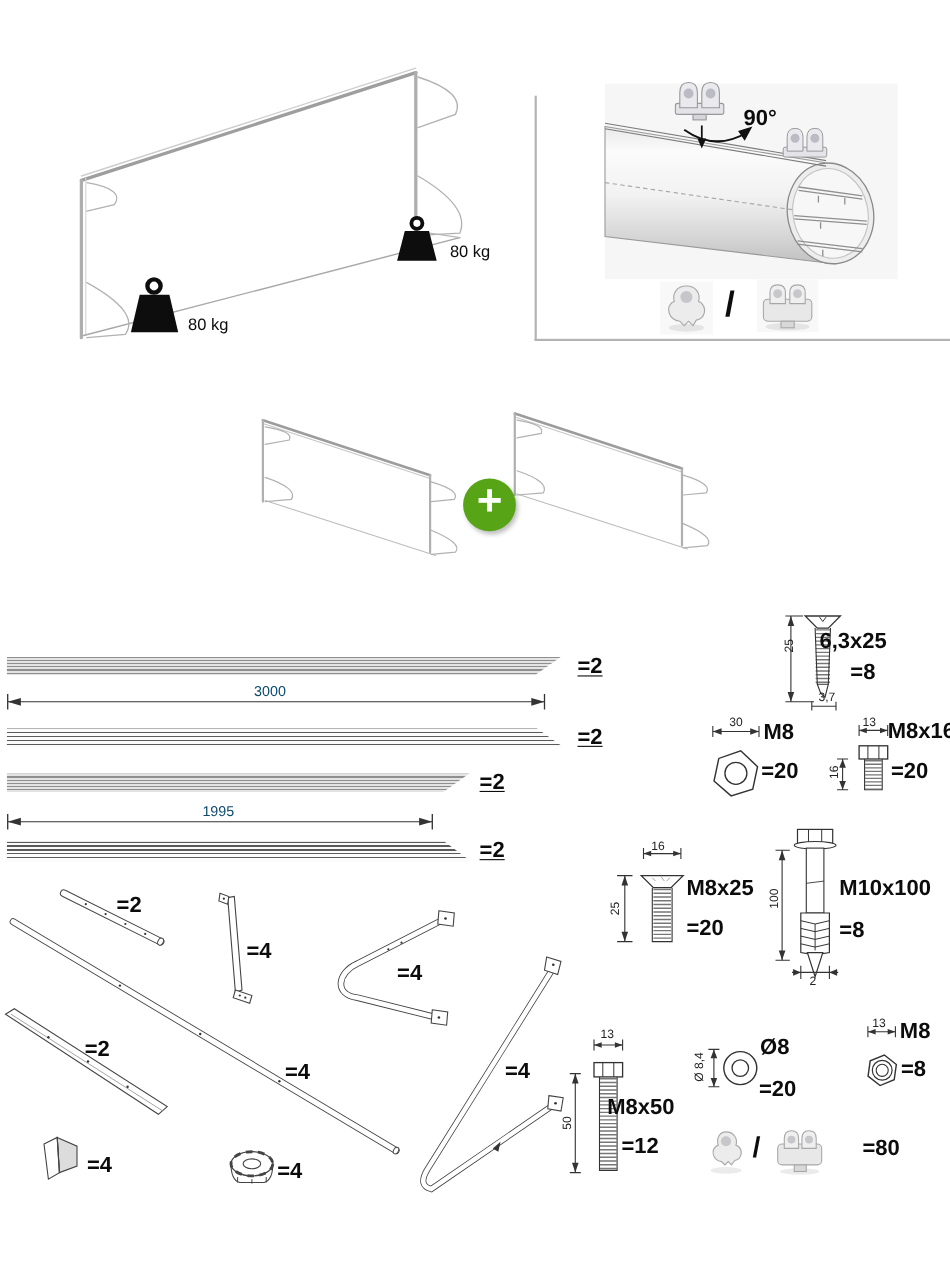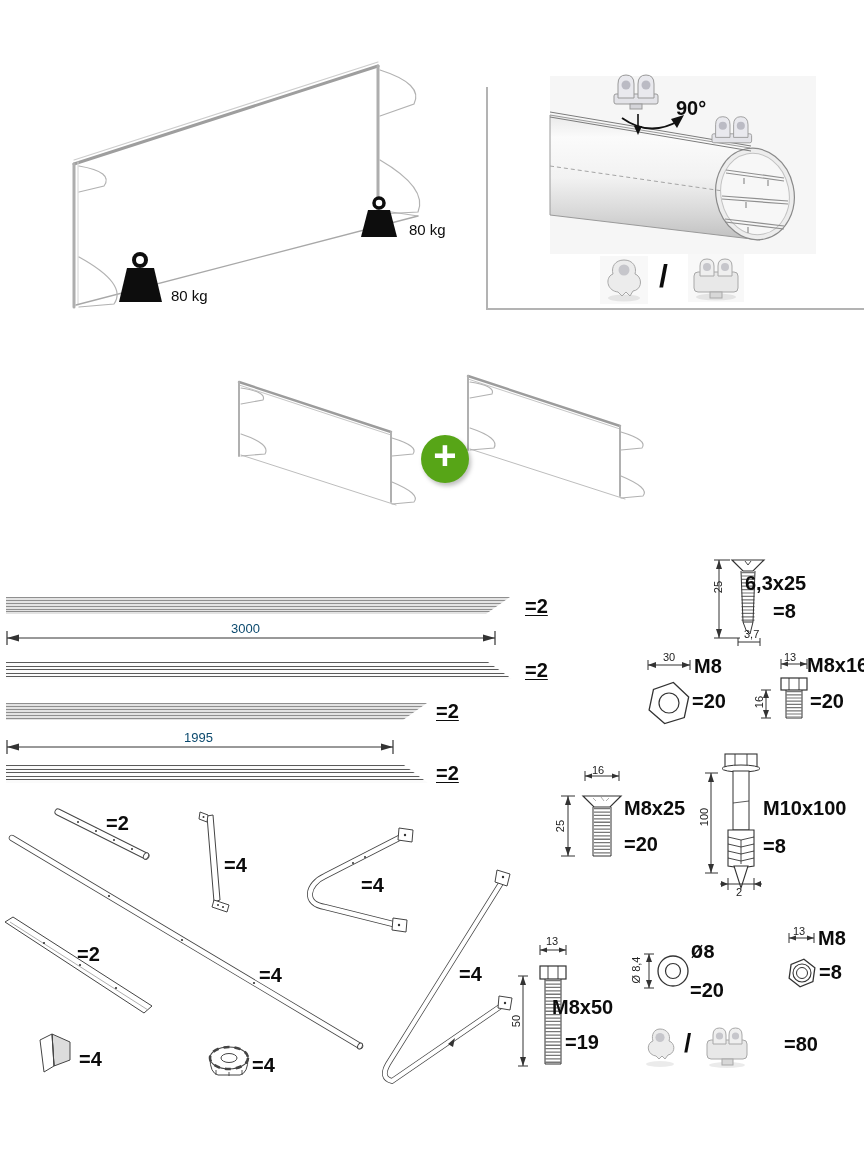--- a/index.html
+++ b/index.html
@@ -418,35 +418,35 @@
       <line x1="2" y1="48" x2="12" y2="48"></line>
         <line x1="2" y1="138" x2="12" y2="138"></line>
       <line x1="7" y1="48" x2="7" y2="138"></line>
     </g>
     <polygon points="7,48 4,57 10,57" fill="#333"></polygon>
     <polygon points="7,138 4,129 10,129" fill="#333"></polygon>
   </svg>
   <span class="abs sdim" style="left:546px;top:935px;">13</span>
   <span class="abs vdim" style="left:510px;top:1015px;">50</span>
   <span class="abs lbl" style="left:552px;top:996px;">M8x50</span>
-  <span class="abs cnt" style="left:565px;top:1031px;">=19</span>
+  <span class="abs cnt" style="left:565px;top:1031px;">=12</span>
 
   <svg class="abs" style="left:640px;top:948px;" width="52" height="46" viewBox="0 0 52 46">
     <circle cx="33" cy="23" r="15" fill="#fff" stroke="#333" stroke-width="1.3"></circle>
     <circle cx="33" cy="23" r="7.5" fill="#fff" stroke="#333" stroke-width="1.2"></circle>
     <g stroke="#333" stroke-width="1" fill="none">
       <line x1="4" y1="6" x2="14" y2="6"></line>
         <line x1="4" y1="40" x2="14" y2="40"></line>
       <line x1="9" y1="6" x2="9" y2="40"></line>
     </g>
     <polygon points="9,6 6,14 12,14" fill="#333"></polygon>
     <polygon points="9,40 6,32 12,32" fill="#333"></polygon>
   </svg>
   <span class="abs vdim" style="left:623px;top:964px;">Ø 8,4</span>
-  <span class="abs lbl" style="left:691px;top:941px;font-family:Liberation Mono, monospace;">Ø8</span>
+  <span class="abs lbl" style="left:691px;top:941px;">Ø8</span>
   <span class="abs cnt" style="left:690px;top:979px;">=20</span>
 
   <svg class="abs" style="left:782px;top:924px;" width="40" height="66" viewBox="0 0 40 66">
     <g stroke="#333" stroke-width="1" fill="none">
       <line x1="7" y1="9" x2="7" y2="19"></line>
         <line x1="32" y1="9" x2="32" y2="19"></line>
       <line x1="7" y1="14" x2="32" y2="14"></line>
     </g>
     <polygon points="7,14 14,11.5 14,16.5" fill="#333"></polygon>
     <polygon points="32,14 25,11.5 25,16.5" fill="#333"></polygon>

